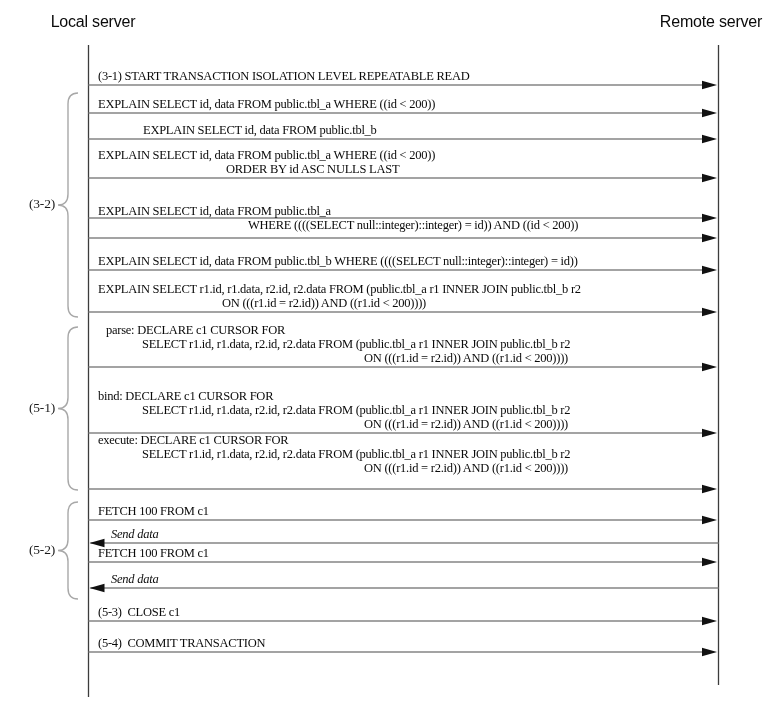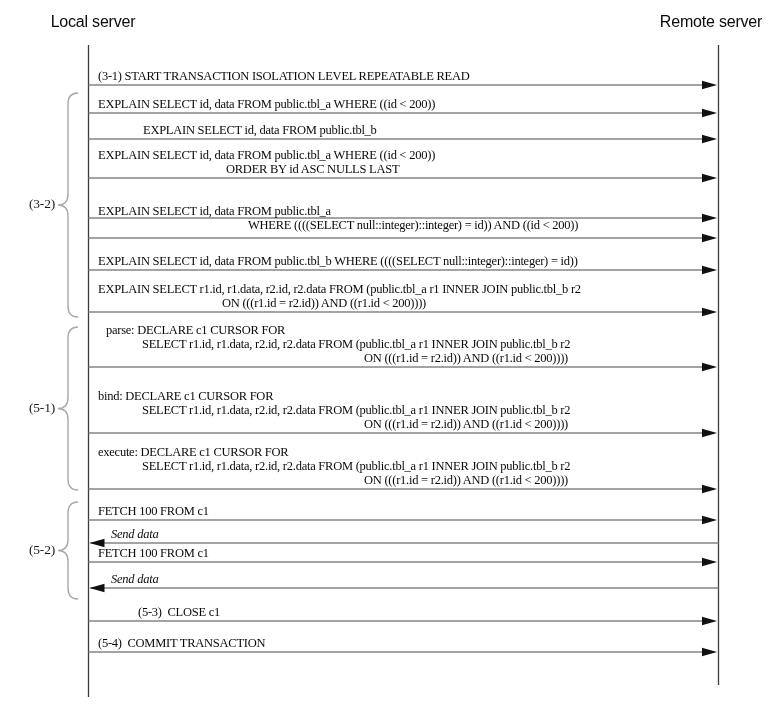--- a/index.html
+++ b/index.html
@@ -160,38 +160,38 @@
       <div class="msg" style="top: 323px;">
         <div class="line" style="padding-left: 8px;">parse: DECLARE c1 CURSOR FOR</div>
         <div class="line" style="padding-left: 44px;">SELECT r1.id, r1.data, r2.id, r2.data FROM (public.tbl_a r1 INNER JOIN public.tbl_b r2</div>
         <div class="line" style="padding-left: 266px;">ON (((r1.id = r2.id)) AND ((r1.id &lt; 200))))</div>
       </div>
       <div class="msg" style="top: 389px;">
         <div class="line" style="padding-left: 0px;">bind: DECLARE c1 CURSOR FOR</div>
         <div class="line" style="padding-left: 44px;">SELECT r1.id, r1.data, r2.id, r2.data FROM (public.tbl_a r1 INNER JOIN public.tbl_b r2</div>
         <div class="line" style="padding-left: 266px;">ON (((r1.id = r2.id)) AND ((r1.id &lt; 200))))</div>
       </div>
-      <div class="msg" style="top: 445px;">
+      <div class="msg" style="top: 433px;">
         <div class="line" style="padding-left: 0px;">execute: DECLARE c1 CURSOR FOR</div>
         <div class="line" style="padding-left: 44px;">SELECT r1.id, r1.data, r2.id, r2.data FROM (public.tbl_a r1 INNER JOIN public.tbl_b r2</div>
         <div class="line" style="padding-left: 266px;">ON (((r1.id = r2.id)) AND ((r1.id &lt; 200))))</div>
       </div>
       <div class="msg" style="top: 504px;">
         <div class="line" style="padding-left: 0px;">FETCH 100 FROM c1</div>
       </div>
       <div class="msg italic" style="top: 527px;">
         <div class="line" style="padding-left: 0px;">Send data</div>
       </div>
       <div class="msg" style="top: 546px;">
         <div class="line" style="padding-left: 0px;">FETCH 100 FROM c1</div>
       </div>
       <div class="msg italic" style="top: 572px;">
         <div class="line" style="padding-left: 0px;">Send data</div>
       </div>
-      <div class="msg" style="top: 605px; margin-left: 40px;">
+      <div class="msg" style="top: 605px;">
         <div class="line" style="padding-left: 0px;">(5-3)  CLOSE c1</div>
       </div>
       <div class="msg" style="top: 636px;">
         <div class="line" style="padding-left: 0px;">(5-4)  COMMIT TRANSACTION</div>
       </div>
       <div class="group-label" style="top: 196px;">(3-2)</div>
       <div class="group-label" style="top: 399.5px;">(5-1)</div>
       <div class="group-label" style="top: 541.5px;">(5-2)</div>
     </div>
 </div>

